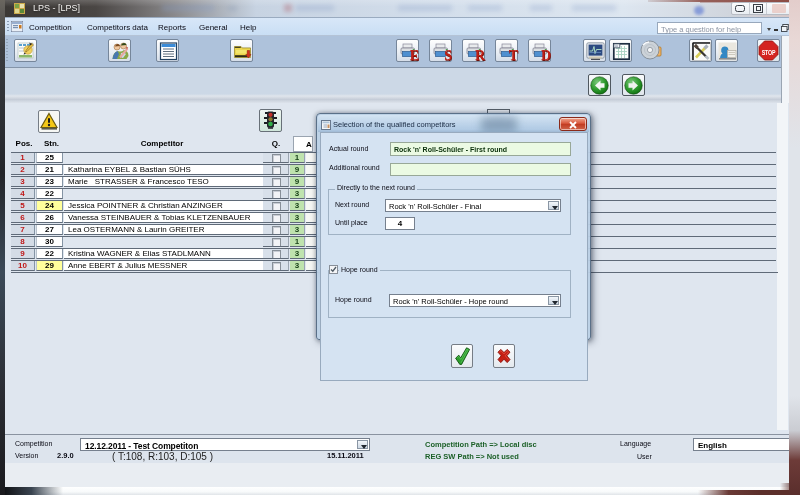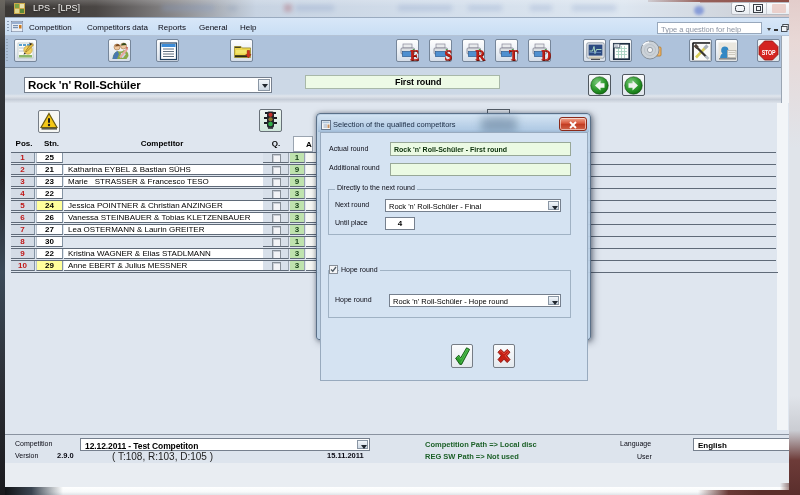--- a/index.html
+++ b/index.html
@@ -252,28 +252,21 @@
         <rect x="4" y="2" width="9" height="4" fill="#e8eaec" stroke="#889" stroke-width="0.7"></rect>
         <rect x="2" y="6" width="13.5" height="6" rx="1" fill="#dcdfe2" stroke="#778" stroke-width="0.7"></rect>
         <rect x="3.5" y="9.5" width="10" height="5" fill="#5090d0" stroke="#2a5a90" stroke-width="0.7"></rect>
         <rect x="13.8" y="7" width="1.6" height="1.6" fill="#50a050"></rect>
       </g>
     </defs>
   </svg>
 
   <div class="abs" id="controlsrow" style="left:5px;top:68px;width:776px;height:35px;background:linear-gradient(180deg,#ccd8e6 0%,#ccd8e6 74%,#e0e5ec 80%,#c6cdd8 90%,#dde3eb 100%);">
 
-    <div class="combo" style="left:19px;top:9px;width:248px;height:16px;">
-      <div style="font-size:11.5px;font-weight:bold;color:#000;margin:1px 0 0 3px;letter-spacing:-0.1px;">Rock 'n' Roll-Schüler</div>
-      <div class="dd"></div>
-    </div>
-
-    <div class="abs" style="left:300px;top:7px;width:195px;height:14px;background:#edfae6;border:1px solid #a8b8a8;box-sizing:border-box;">
-      <div style="position:absolute;left:89px;top:1px;font-size:9px;font-weight:bold;letter-spacing:-0.1px;">First round</div>
-    </div>
+
 
     <div class="abs" style="left:583px;top:6px;width:23px;height:22px;border:1px solid #505860;border-radius:2px;background:linear-gradient(180deg,#f8fafb,#e0e6ec);box-sizing:border-box;">
       <svg width="19" height="19" viewBox="0 0 19 19" style="position:absolute;left:1px;top:1px;">
         <circle cx="9.5" cy="9.5" r="8.8" fill="url(#ggrad)" stroke="#0a3a0a" stroke-width="0.5"></circle>
         <path d="M10.5 4.5 L5 9.5 L10.5 14.5 L10.5 11.8 L14.5 11.8 L14.5 7.2 L10.5 7.2 Z" fill="#f4f7f4"></path>
       </svg>
     </div>
     <div class="abs" style="left:617px;top:6px;width:23px;height:22px;border:1px solid #505860;border-radius:2px;background:linear-gradient(180deg,#f8fafb,#e0e6ec);box-sizing:border-box;">
       <svg width="19" height="19" viewBox="0 0 19 19" style="position:absolute;left:1px;top:1px;">
         <circle cx="9.5" cy="9.5" r="8.8" fill="url(#ggrad)" stroke="#0a3a0a" stroke-width="0.5"></circle>

